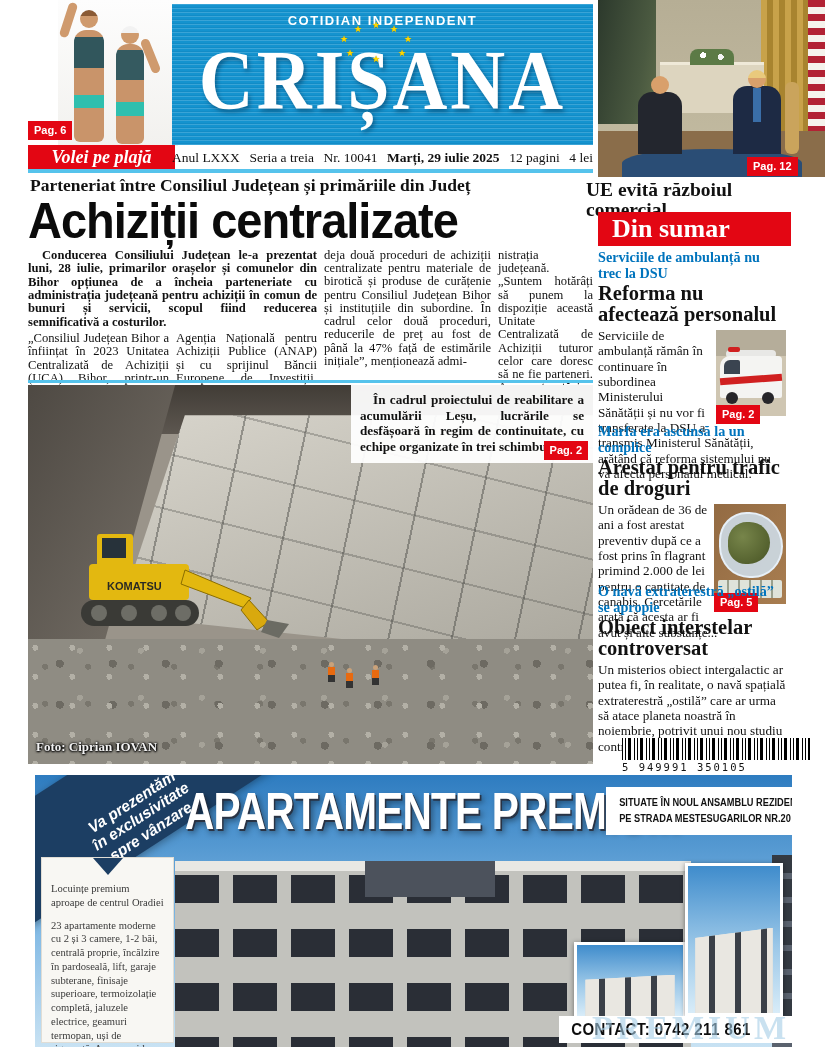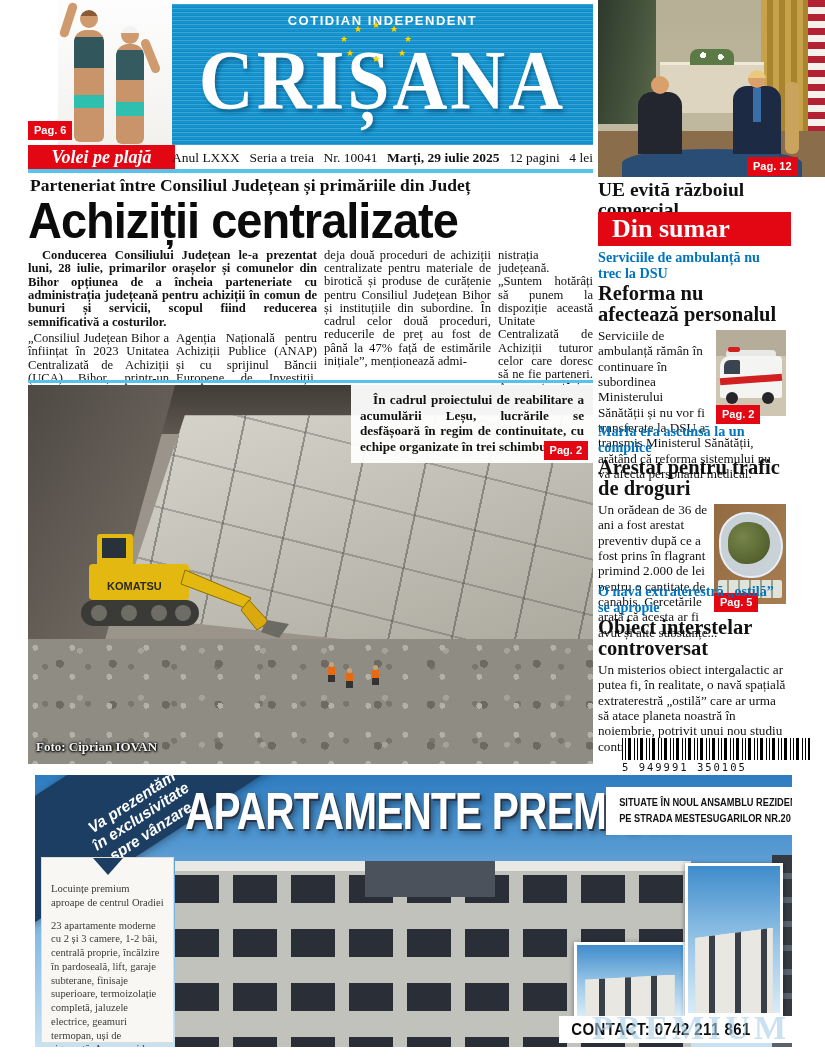--- a/index.html
+++ b/index.html
@@ -50,21 +50,21 @@
   .ov-floor{left:0;bottom:0;width:100%;height:46px;background:#8a6d4a;}
   .ov-rug{left:24px;bottom:0;width:180px;height:28px;border-radius:50% 50% 0 0;background:#2a4d75;}
   .fig{border-radius:14px 14px 0 0;}
   .fig::before{content:"";position:absolute;top:-16px;left:50%;margin-left:-9px;width:18px;height:18px;border-radius:50%;background:#d9a06b;}
   .fig-l{left:40px;top:92px;width:44px;height:62px;background:#23262e;}
   .fig-r{right:44px;top:86px;width:48px;height:68px;background:#1d2a44;}
   .fig-r::before{background:linear-gradient(#e9c97c 0 42%,#d9a06b 42%);}
   .fig-r::after{content:"";position:absolute;left:50%;top:2px;margin-left:-4px;width:8px;height:34px;background:#3a6ea8;}
   .chair-r{right:26px;top:82px;width:14px;height:72px;background:#caa45c;border-radius:6px;}
   .pag12{left:747px;top:157px;}
-  .ue-headline{left:598px;top:180px;width:227px;font-weight:bold;font-size:19.5px;line-height:1.05;}
+  .ue-headline{left:586px;top:180px;width:227px;font-weight:bold;font-size:19.5px;line-height:1.05;}
 
   
   .din-sumar{left:598px;top:212px;width:193px;height:34px;background:#e30613;color:#fff;
         font-weight:bold;font-size:26px;line-height:33px;padding-left:14px;box-sizing:border-box;}
 
   
   .kicker{left:30px;top:175px;width:565px;font-weight:bold;font-size:17.5px;}
   .headline{left:28px;top:192px;width:567px;font-family:"Liberation Sans",sans-serif;font-weight:bold;
         font-size:47px;letter-spacing:-1px;color:#0b0b0b;transform:scaleY(1.05);transform-origin:top left;}
   .body-row{left:28px;top:249px;width:565px;height:131px;display:flex;gap:7px;font-size:12.6px;

